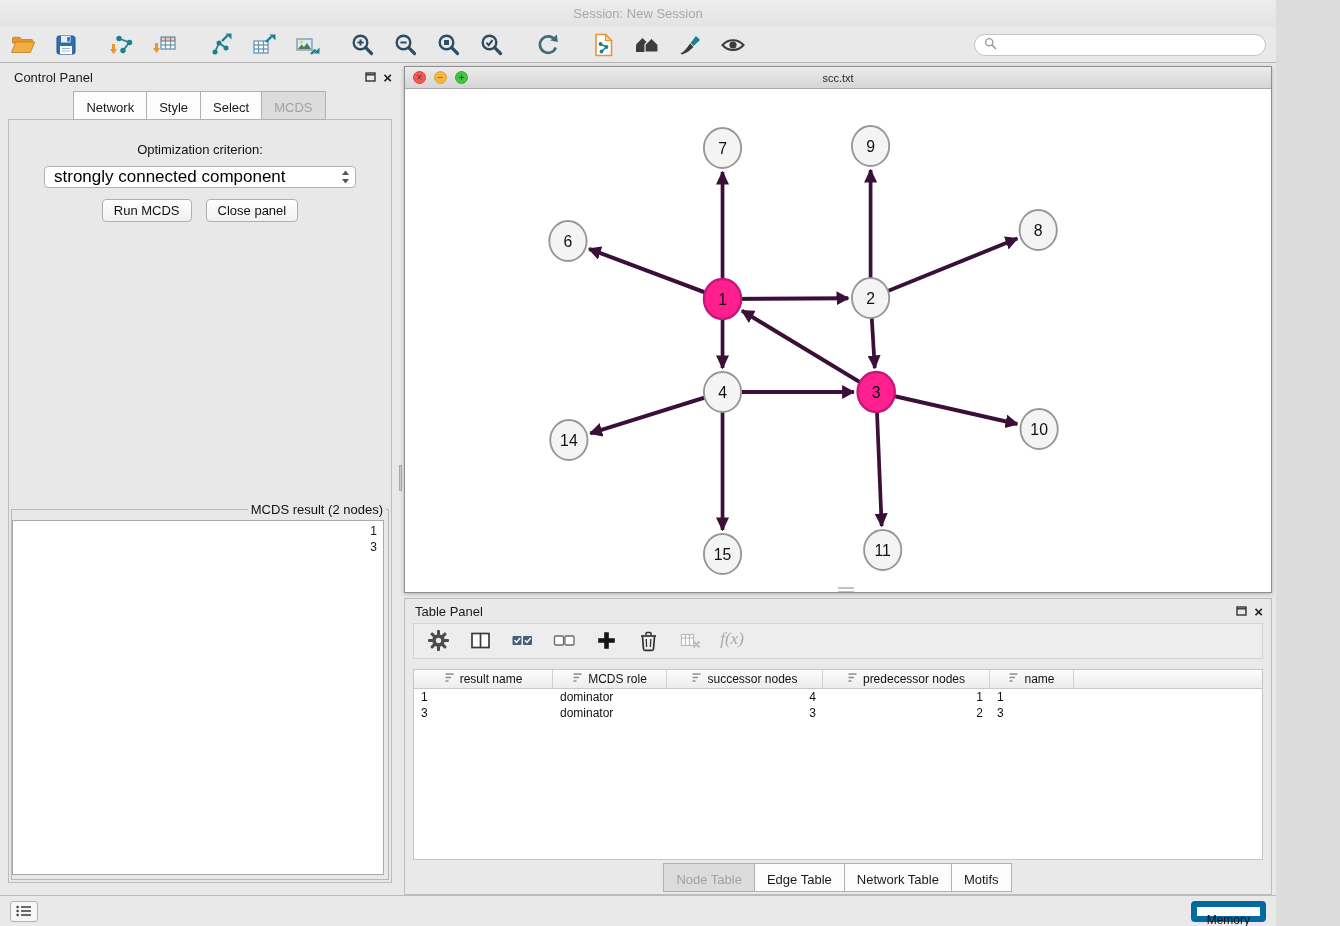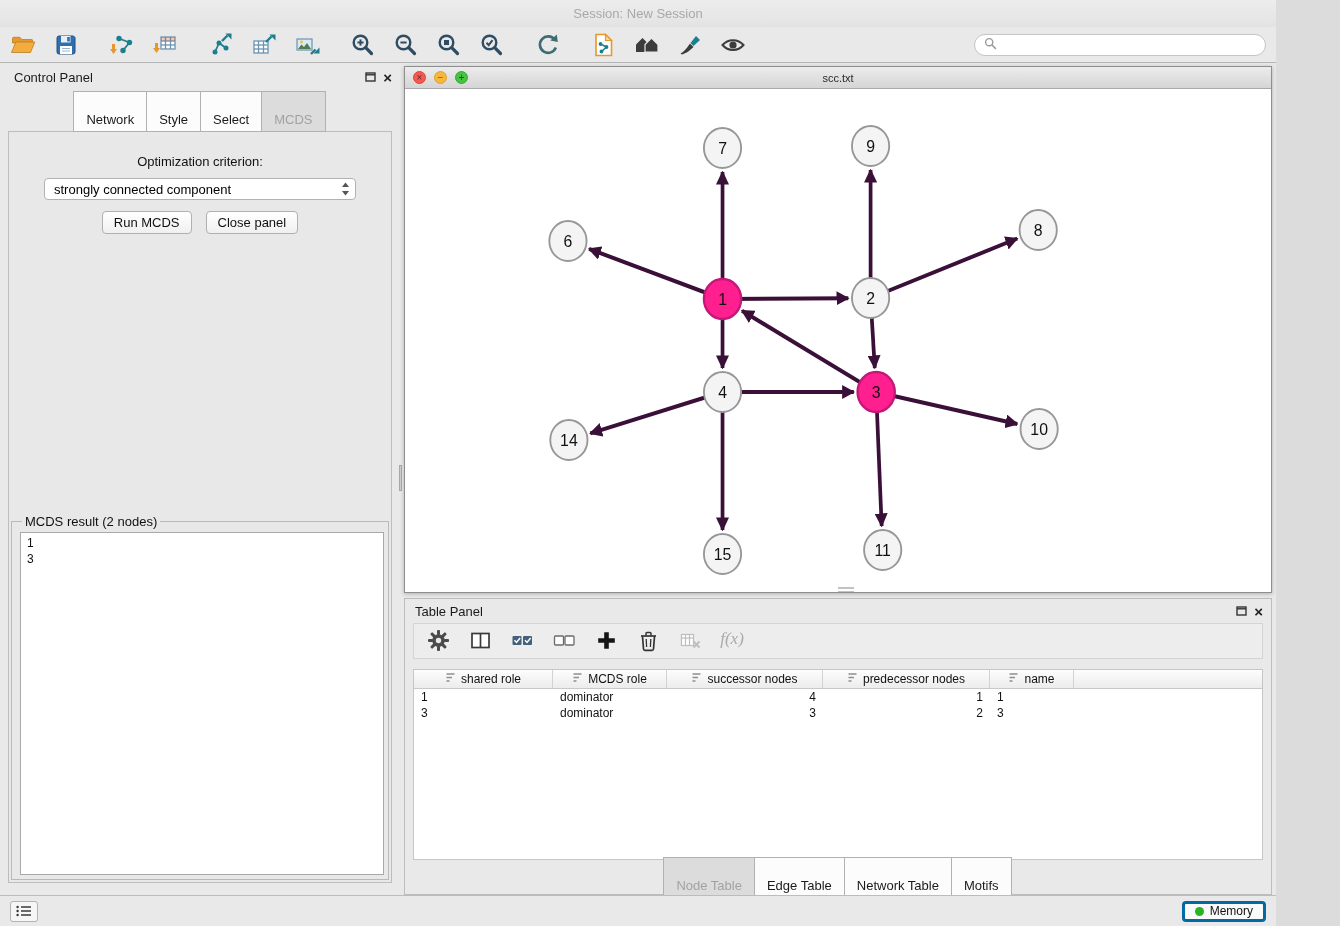--- a/index.html
+++ b/index.html
@@ -22,29 +22,29 @@
   
   .main { position:absolute; top:63px; left:0; right:0; bottom:31px; display:flex; }
 
   
   .control-panel { width:398px; padding:4px 6px 12px 8px; display:flex; flex-direction:column; }
   .cp-header { height:20px; display:flex; align-items:center; font-size:13px; color:#1a1a1a; padding-left:6px; }
   .hdr-icons { margin-left:auto; display:flex; align-items:center; gap:7px; }
   .float-ico { display:inline-flex; }
   .close-ico { font-size:15px; font-weight:bold; color:#222; line-height:1; cursor:default; }
   .tabs-row { display:flex; justify-content:center; margin-top:4px; position:relative; z-index:2; }
-  .tab { font-size:13px; padding:20px 12px 4px; background:#fcfcfc; border:1px solid #b1b1b1; margin-left:-1px; color:#1a1a1a; cursor:default; white-space:nowrap; }
+  .tab { font-size:13px; padding:8px 12px 4px; background:#fcfcfc; border:1px solid #b1b1b1; margin-left:-1px; color:#1a1a1a; cursor:default; white-space:nowrap; }
   .tab.active { background:#dcdcdc; color:#a2a2a2; }
   .cp-body { flex:1; background:#e8e8e8; border:1px solid #bdbdbd; margin-top:-1px; padding-top:22px; display:flex; flex-direction:column; }
   .opt-label { text-align:center; font-size:13px; color:#111; }
-  .dropdown { width:312px; height:22px; margin:9px auto 0; background:#fff; border:1px solid #b2b2b2; border-radius:4px; display:flex; align-items:center; padding:0 5px 0 9px; font-size:13px; }
+  .dropdown { width:312px; height:22px; margin:9px auto 0; background:#fff; border:1px solid #b2b2b2; border-radius:4px; display:flex; align-items:center; padding:0 5px 0 9px; font-size:17px; }
   .stepper { margin-left:auto; display:inline-flex; }
   .btn-row { display:flex; justify-content:center; gap:14px; margin-top:11px; }
   .btn { height:23px; padding:0 11px; font-size:13px; font-family:inherit; background:linear-gradient(#ffffff,#f0f0f0); border:1px solid #b0b0b0; border-radius:4px; color:#111; }
-  .result-box { margin:280px 2px 2px 2px; border:1px solid #b9b9b9; padding:3px 4px 4px 8px; flex:1; display:flex; flex-direction:column; min-height:0; }
+  .result-box { margin:280px 2px 2px 2px; border:1px solid #b9b9b9; padding:3px 4px 4px 0; flex:1; display:flex; flex-direction:column; min-height:0;text-align:right; }
   .result-box legend { font-size:13px; padding:0 3px; margin-left:2px; color:#111; }
   .result-inner { flex:1; background:#fff; border:1px solid #a9a9a9; padding:2px 6px; font-size:12px; line-height:16px; overflow:hidden; color:#111; }
 
   
   .splitter { width:6px; position:relative; }
   .splitter .grip { position:absolute; top:402px; left:1px; width:3px; height:26px; background:#cfcfcf; border:1px solid #a8a8a8; }
 
   
   .right-col { flex:1; display:flex; flex-direction:column; margin:3px 4px 0 0; min-width:0; }
 
@@ -70,21 +70,21 @@
   .th { display:flex; align-items:center; justify-content:center; gap:5px; font-size:12px; color:#111; border-right:1px solid #d2d2d2; flex:none; }
   .th.fill { flex:1; border-right:none; }
   .tr { display:flex; height:16px; flex:none; }
   .td { font-size:12px; color:#111; padding:0 7px; display:flex; align-items:center; flex:none; overflow:hidden; }
   .td.right { justify-content:flex-end; }
   .tp-tabs { height:34px; display:flex; justify-content:center; align-items:center; flex:none; }
 
   
   .statusbar { position:absolute; left:0; right:0; bottom:0; height:31px; border-top:1px solid #bcbcbc; background:#e9e9e9; display:flex; align-items:center; padding:0 10px; }
   .status-left-btn { width:28px; height:21px; border:1px solid #b3b3b3; border-radius:3px; background:#f6f6f6; display:inline-flex; align-items:center; justify-content:center; }
-  .memory-btn { margin-left:auto; display:inline-flex; gap:6px; align-items:center; border:3px solid #0369a1; background:#fafafa; border-radius:4px; height:21px; padding:0 10px; font-size:12px; color:#111; }
+  .memory-btn { margin-left:auto; display:inline-flex; gap:6px; align-items:center; border:6px solid #0369a1; background:#fafafa; border-radius:4px; height:21px; padding:0 10px; font-size:12px; color:#111;flex-direction:column; }
   .mem-dot { width:9px; height:9px; border-radius:50%; background:#27b227; }
 </style>
 </head>
 <body>
 
 <div class="app">
 
   <div class="titlebar">
     <span class="win-title">Session: New Session</span>
   </div>
@@ -451,21 +451,21 @@
             <span class="tp-ico">
               <span class="fx">f(x)</span>
             </span>
           </div>
         <div class="tp-table">
           <div class="tp-thead" id="tp-thead">
               <div class="th" style="width: 139px;">
                 <span><svg width="11" height="11" viewBox="0 0 11 11">
                     <path d="M1.5 2 h8 M1.5 5.5 h5.5 M1.5 9 h3" stroke="#8f8f8f" stroke-width="1.3" fill="none"></path>
                   </svg></span>
-                <span>shared role</span>
+                <span>result name</span>
               </div>
               <div class="th" style="width: 114px;">
                 <span><svg width="11" height="11" viewBox="0 0 11 11">
                     <path d="M1.5 2 h8 M1.5 5.5 h5.5 M1.5 9 h3" stroke="#8f8f8f" stroke-width="1.3" fill="none"></path>
                   </svg></span>
                 <span>MCDS role</span>
               </div>
               <div class="th" style="width: 156px;">
                 <span><svg width="11" height="11" viewBox="0 0 11 11">
                     <path d="M1.5 2 h8 M1.5 5.5 h5.5 M1.5 9 h3" stroke="#8f8f8f" stroke-width="1.3" fill="none"></path>

